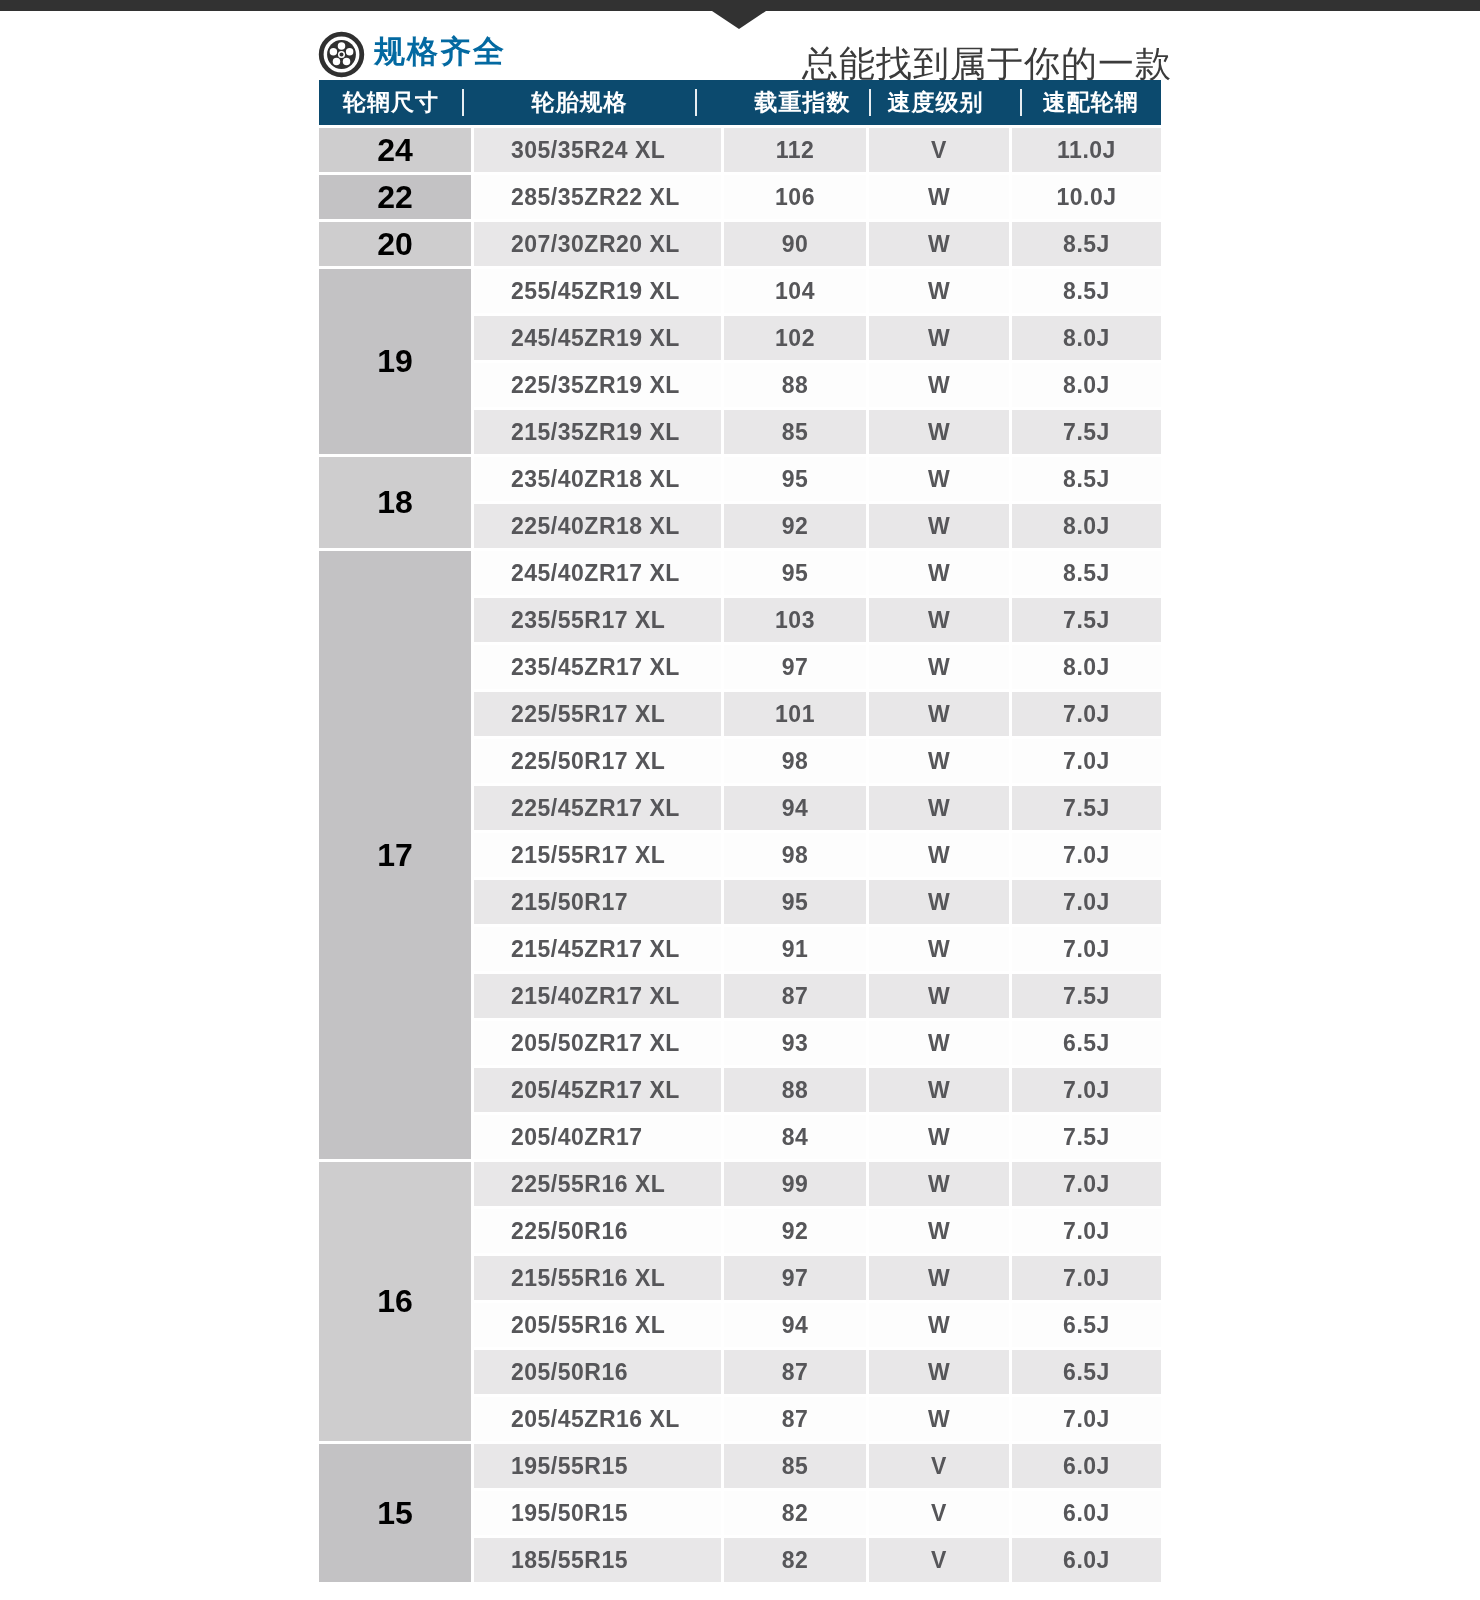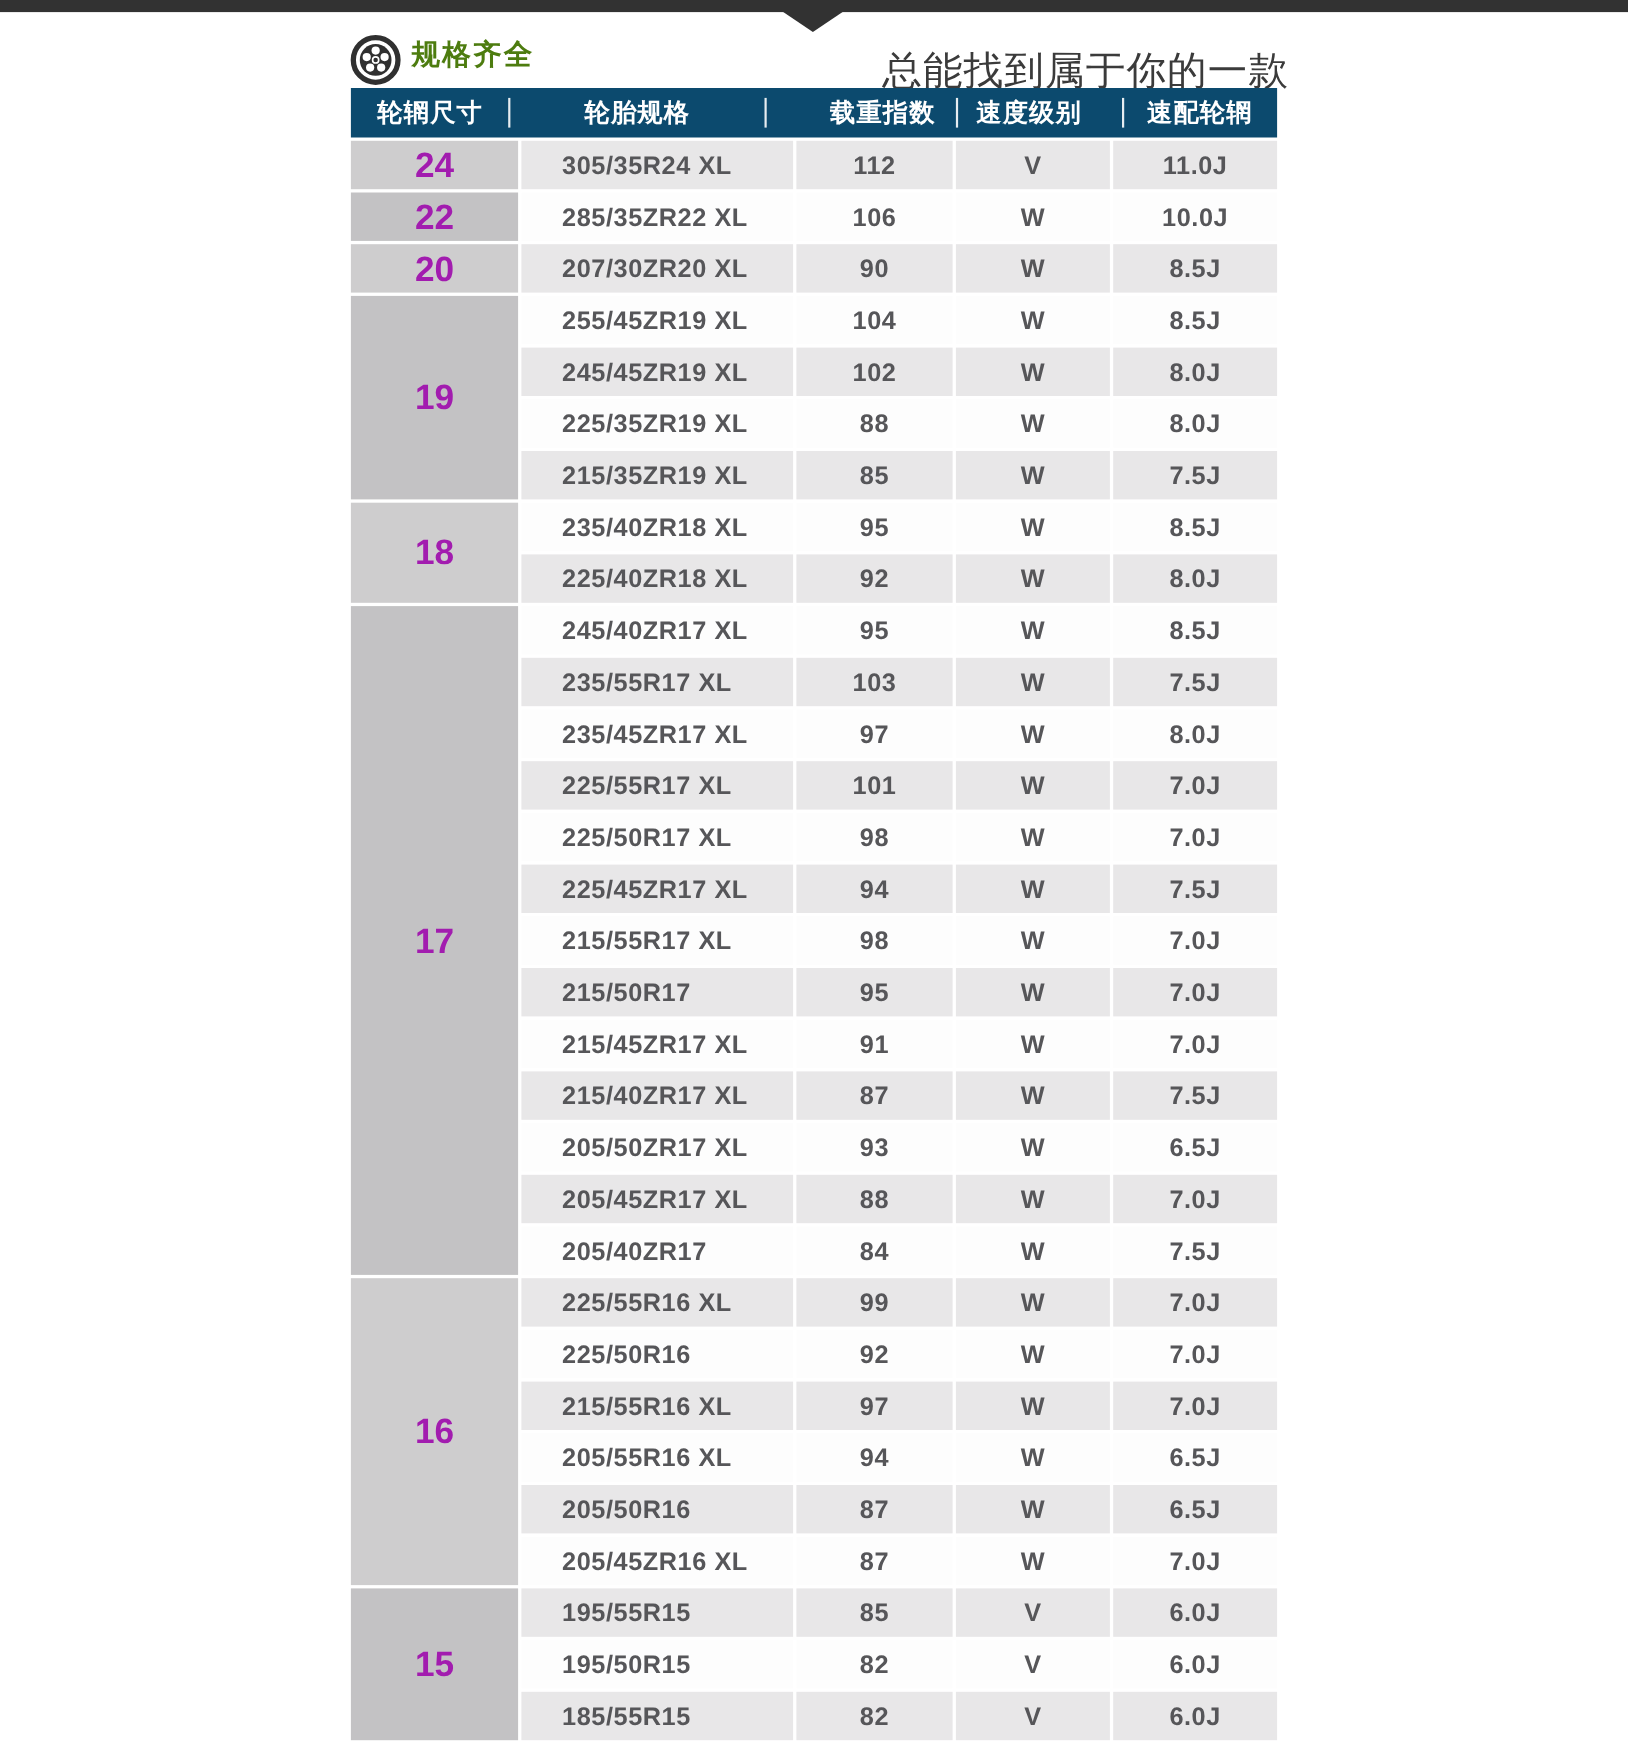--- a/index.html
+++ b/index.html
@@ -23,21 +23,21 @@
     width: 0; height: 0;
     border-left: 27px solid transparent;
     border-right: 27px solid transparent;
     border-top: 18px solid #323232;
   }
 
   
   .wheel-icon { position: absolute; left: 318px; top: 31px; width: 47px; height: 47px; }
   .page-title {
     position: absolute; left: 374px; top: 36px;
-    font-size: 26px; font-weight: 700; color: #4d7c0f;
+    font-size: 31px; font-weight: 700; color: #0369a1;
     letter-spacing: 2px; line-height: 1;
   }
   .tagline {
     position: absolute; right: 308px; top: 46px;
     font-size: 36px; font-weight: 400; color: #3b3b3b;
     letter-spacing: 1px; line-height: 1;
   }
 
   
   .table-header {
@@ -66,21 +66,21 @@
     position: absolute; left: 319px; top: 128px;
     width: 842px;
     display: grid;
     grid-template-columns: 152px 247px 142px 140px 149px;
     grid-auto-rows: 44px;
     gap: 3px;
     background: #ffffff;
   }
   .rim-cell {
     display: flex; align-items: center; justify-content: center;
-    font-size: 32px; font-weight: 600; color: #a21caf;
+    font-size: 32px; font-weight: 600; color: #000000;
   }
   .rim-light { background: #cecdce; }
   .rim-dark  { background: #c3c2c4; }
   .cell {
     display: flex; align-items: center; justify-content: center;
     font-size: 23px; font-weight: 600; color: #565659;
     letter-spacing: 0.5px;
     white-space: nowrap;
   }
   .cell.spec { justify-content: flex-start; padding-left: 37px; }

